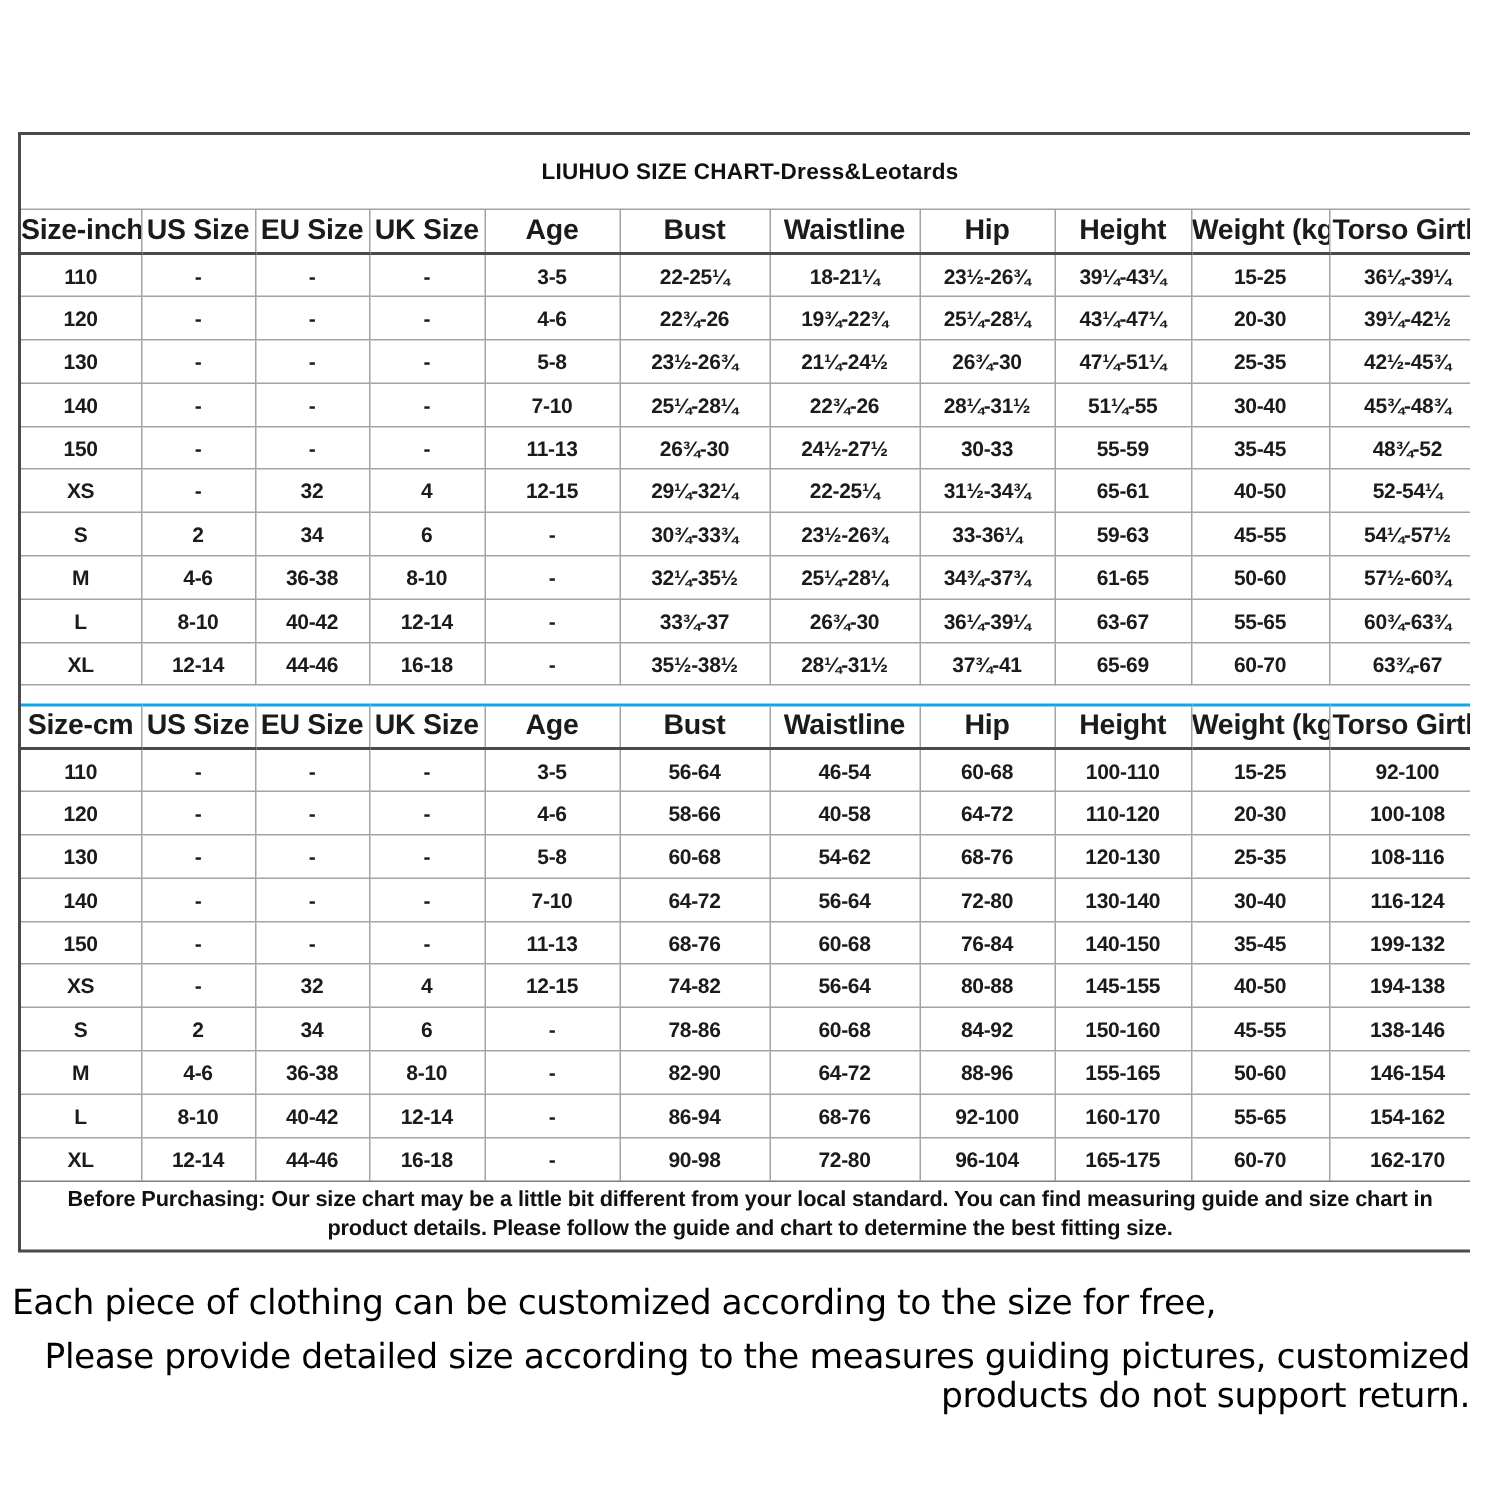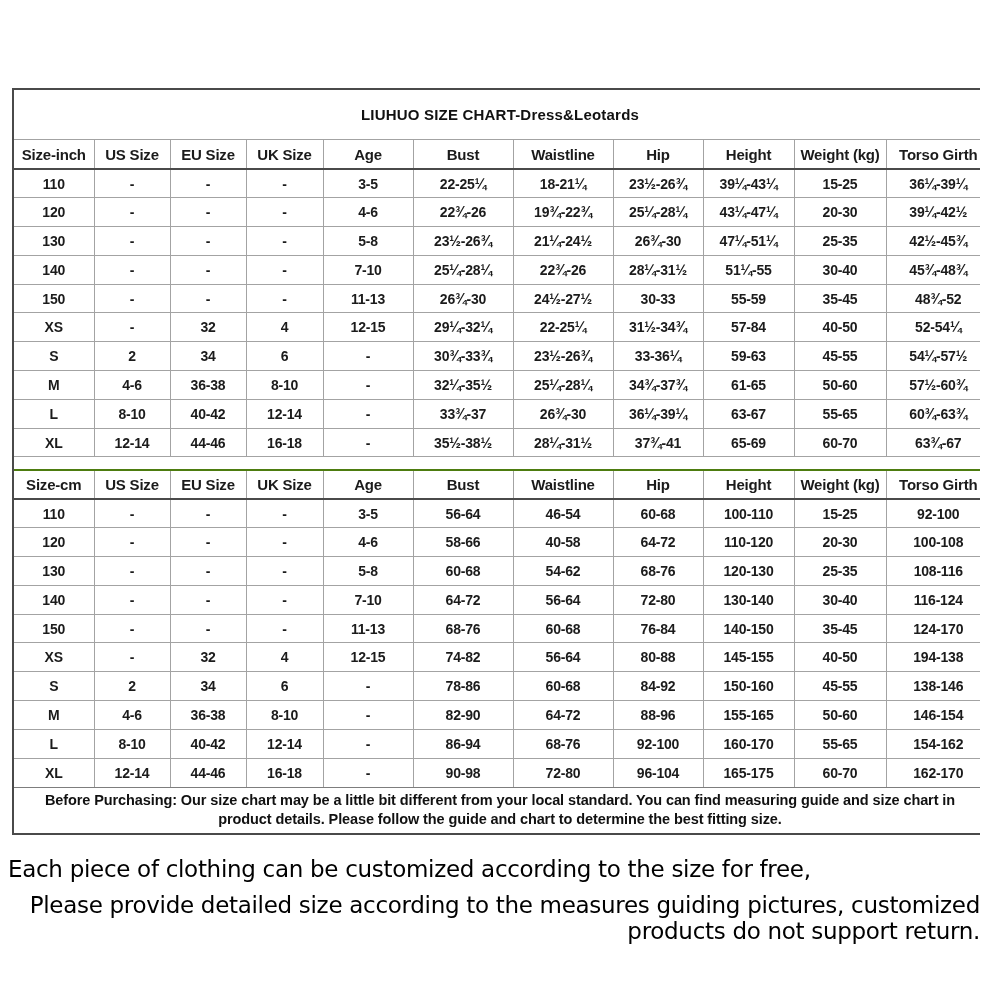--- a/index.html
+++ b/index.html
@@ -16,24 +16,24 @@
     letter-spacing:0.2px;
     border-bottom:1px solid #a3a3a3;
   }
   table.size-table { width:100%; border-collapse:collapse; table-layout:fixed; border-style:hidden; }
   table.size-table td, table.size-table th {
     border:1px solid #a3a3a3;
     text-align:center; vertical-align:middle;
     color:#1b1b1b; overflow:hidden; white-space:nowrap;
   }
   tr.hdr th {
-    height:29px; font-size:15px; font-weight:bold; letter-spacing:-0.2px;
+    height:29px; font-size:19px; font-weight:bold; letter-spacing:-0.2px;
     border-bottom:2px solid #4a4a4a;
   }
-  tr.hdr.second th { border-top:2px solid #4d7c0f; }
+  tr.hdr.second th { border-top:2px solid #0ea5e9; }
   tr.r td { height:28.8px; font-size:14px; font-weight:bold; letter-spacing:-0.2px; }
   tr.gap td { height:13px; border-left:none; border-right:none; }
 
   .chart-note {
     border-top:1px solid #7d7d7d;
     padding:3px 8px 4px 8px;
     text-align:center; font-size:14.5px; font-weight:bold; color:#111;
     line-height:19px; letter-spacing:-0.1px;
   }
 
@@ -144,21 +144,21 @@
           </tr>
           <tr class="r">
             <td>XS</td>
             <td>-</td>
             <td>32</td>
             <td>4</td>
             <td>12-15</td>
             <td>29¼-32¼</td>
             <td>22-25¼</td>
             <td>31½-34¾</td>
-            <td>57-84</td>
+            <td>65-61</td>
             <td>40-50</td>
             <td>52-54¼</td>
           </tr>
           <tr class="r">
             <td>S</td>
             <td>2</td>
             <td>34</td>
             <td>6</td>
             <td>-</td>
             <td>30¾-33¾</td>
@@ -279,21 +279,21 @@
             <td>150</td>
             <td>-</td>
             <td>-</td>
             <td>-</td>
             <td>11-13</td>
             <td>68-76</td>
             <td>60-68</td>
             <td>76-84</td>
             <td>140-150</td>
             <td>35-45</td>
-            <td>124-170</td>
+            <td>199-132</td>
           </tr>
           <tr class="r">
             <td>XS</td>
             <td>-</td>
             <td>32</td>
             <td>4</td>
             <td>12-15</td>
             <td>74-82</td>
             <td>56-64</td>
             <td>80-88</td>

